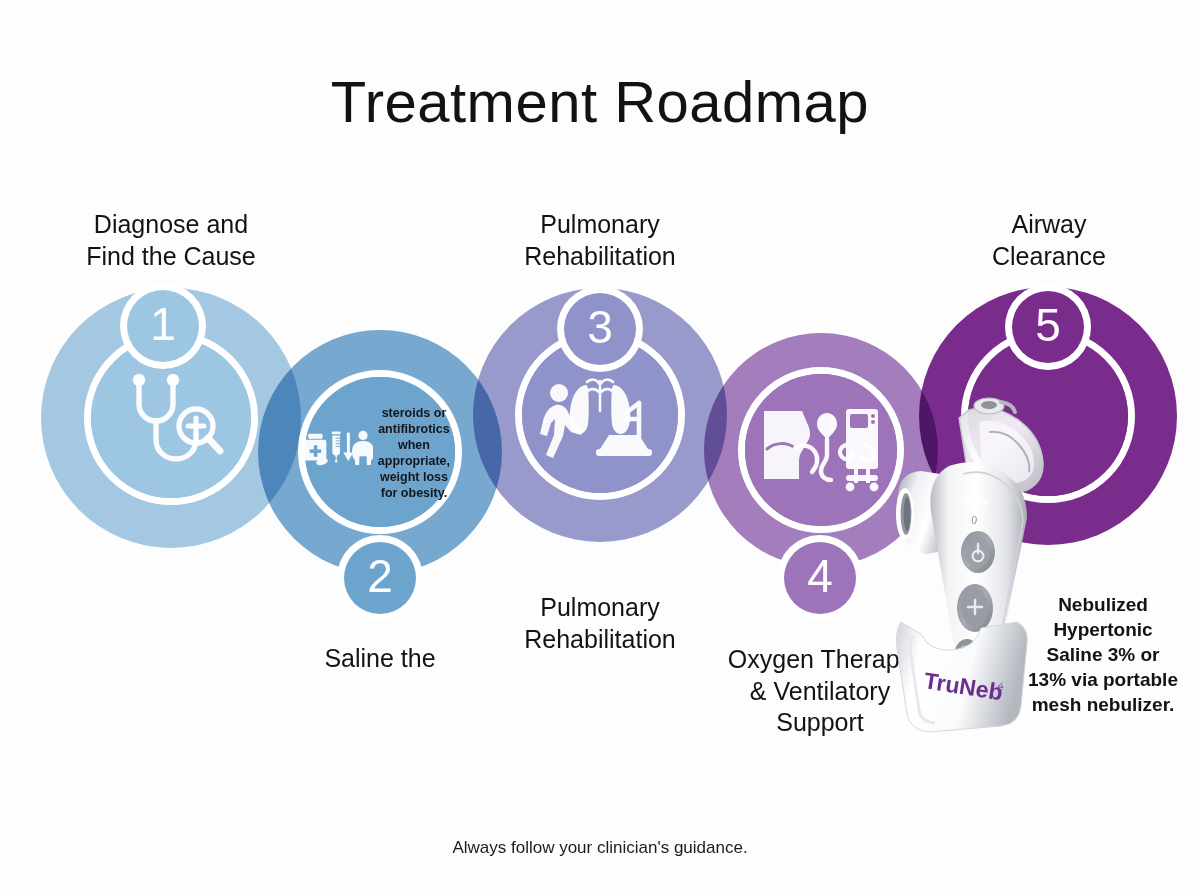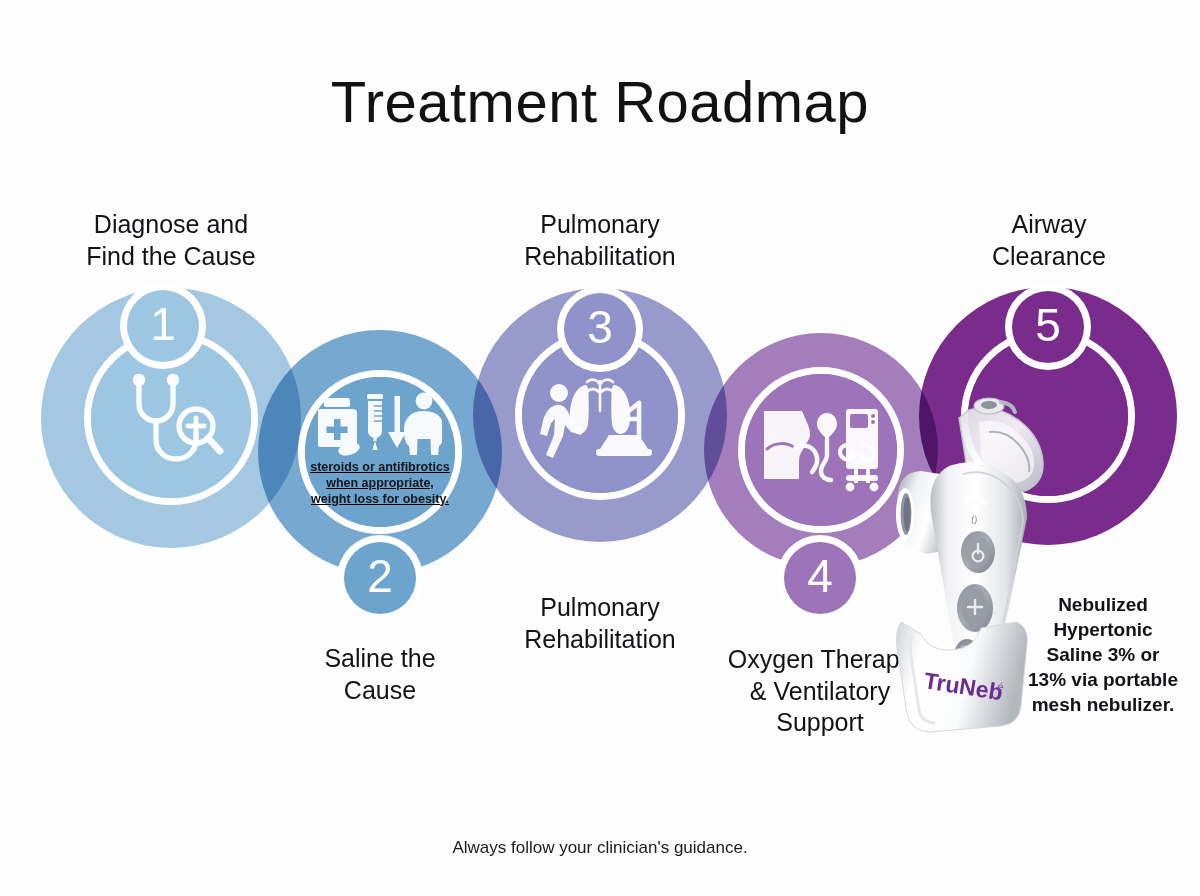--- a/index.html
+++ b/index.html
@@ -65,22 +65,21 @@
     border: 7px solid #ffffff;
   }
 
   
   .inner-disc {
     position: absolute;
     border-radius: 50%;
     display: flex;
     align-items: center;
     justify-content: center;
-    flex-direction: column;
-    text-decoration: underline;
+    flex-direction: row;
   }
 
   
   .badge {
     position: absolute;
     border-radius: 50%;
     display: flex;
     align-items: center;
     justify-content: center;
     color: #ffffff;
@@ -203,21 +202,20 @@
       </svg>
       <div class="inline-caption" style="position:static; margin-top:1px;">
         <span>steroids or antifibrotics when appropriate, weight loss for obesity.</span>
       </div>
     </div>
     <div class="badge" style="left:344px; top:542px; width:72px; height:72px; background:#6ca4ce;">
       <span>2</span>
     </div>
     <div class="step-label" style="left:255px; top:643px; width:250px;">
       <div>Saline the</div>
-      <div>Cause</div>
     </div>
   </div>
 
   <div class="step">
     <div class="outer-disc" style="left:473px; top:288px; width:254px; height:254px; background:#9092ca;"></div>
     <div class="ring-groove" style="left:515px; top:330px; width:170px; height:170px;"></div>
     <div class="inner-disc" style="left:522px; top:337px; width:156px; height:156px; background:#9092ca;">
       <svg class="icon-svg" width="124" height="104" viewBox="0 0 124 104">
         <g fill="#ffffff" opacity="0.95">
           <path d="M62 18 l0 30 M62 22 c-3 -6 -9 -7 -13 -3 M62 30 c-4 -5 -10 -5 -13 -1 M62 22 c3 -6 9 -7 13 -3 M62 30 c4 -5 10 -5 13 -1" fill="none" stroke="#ffffff" stroke-width="2.6" stroke-linecap="round"></path>

